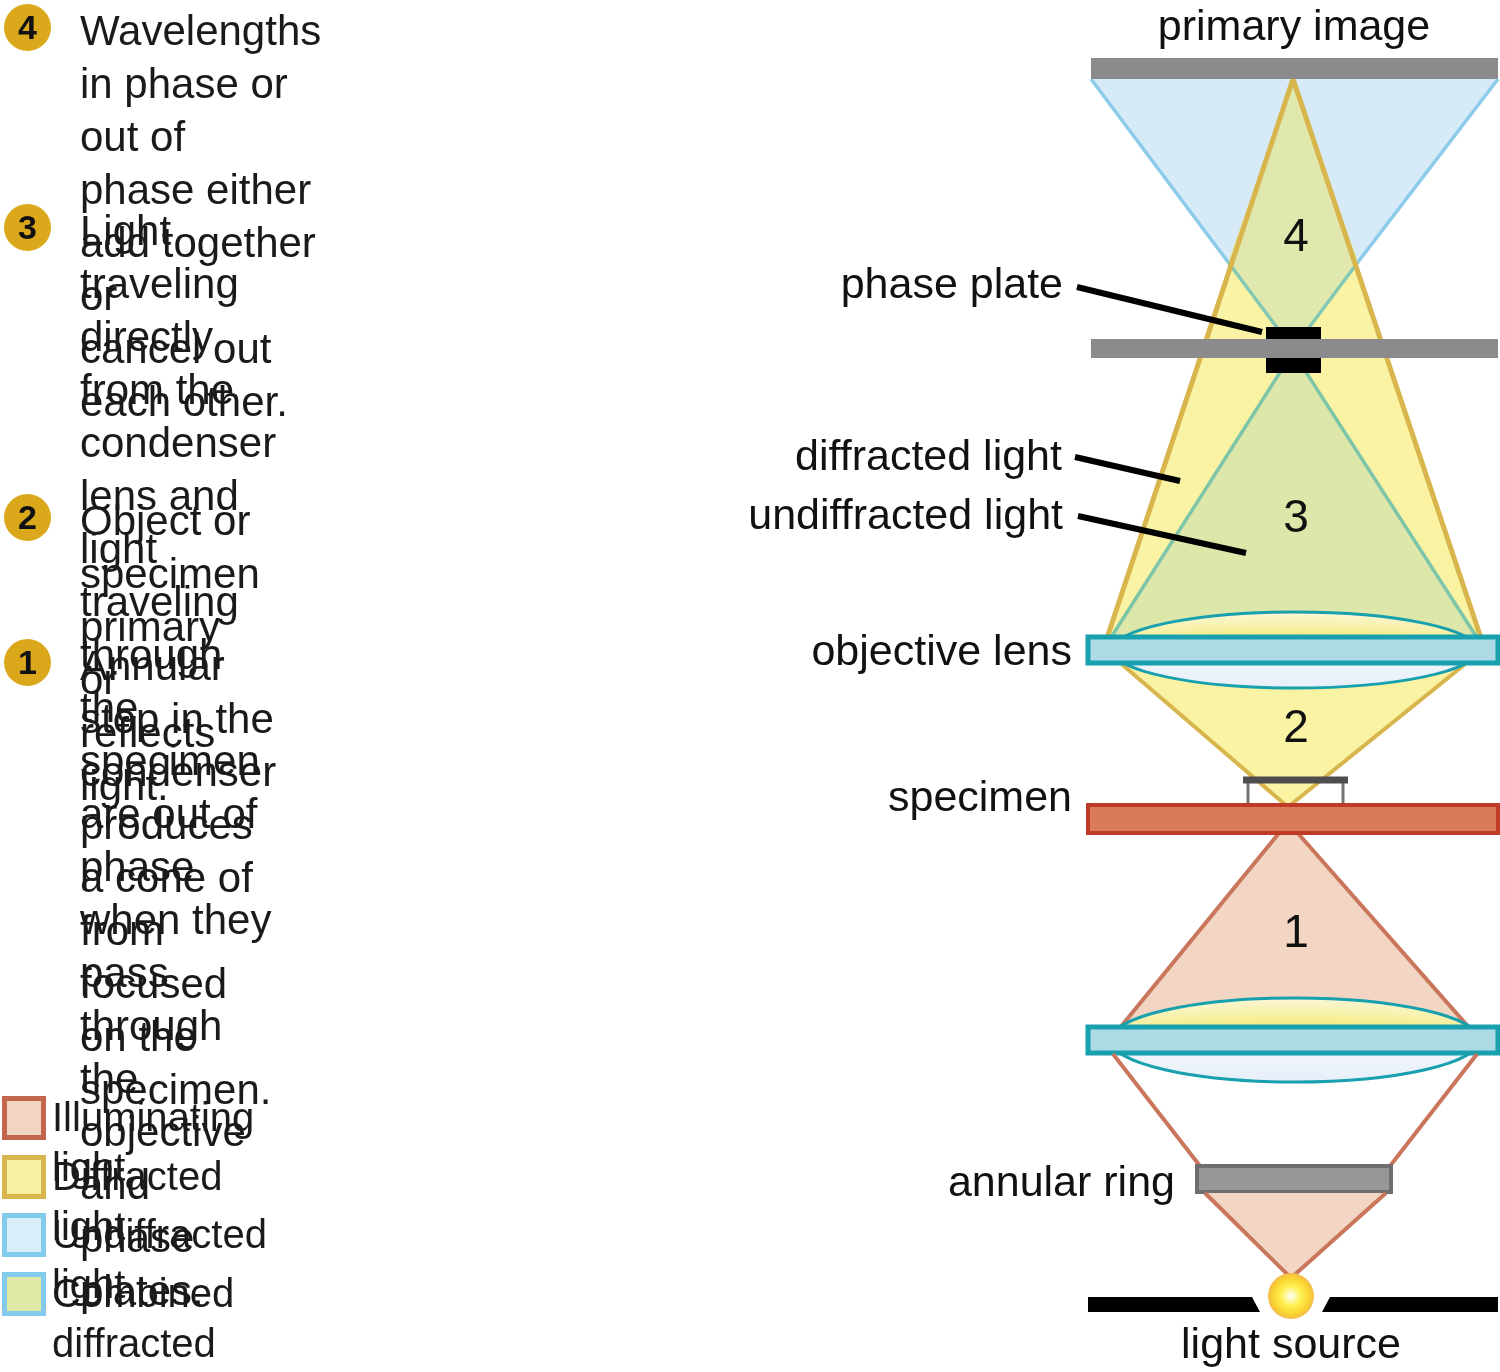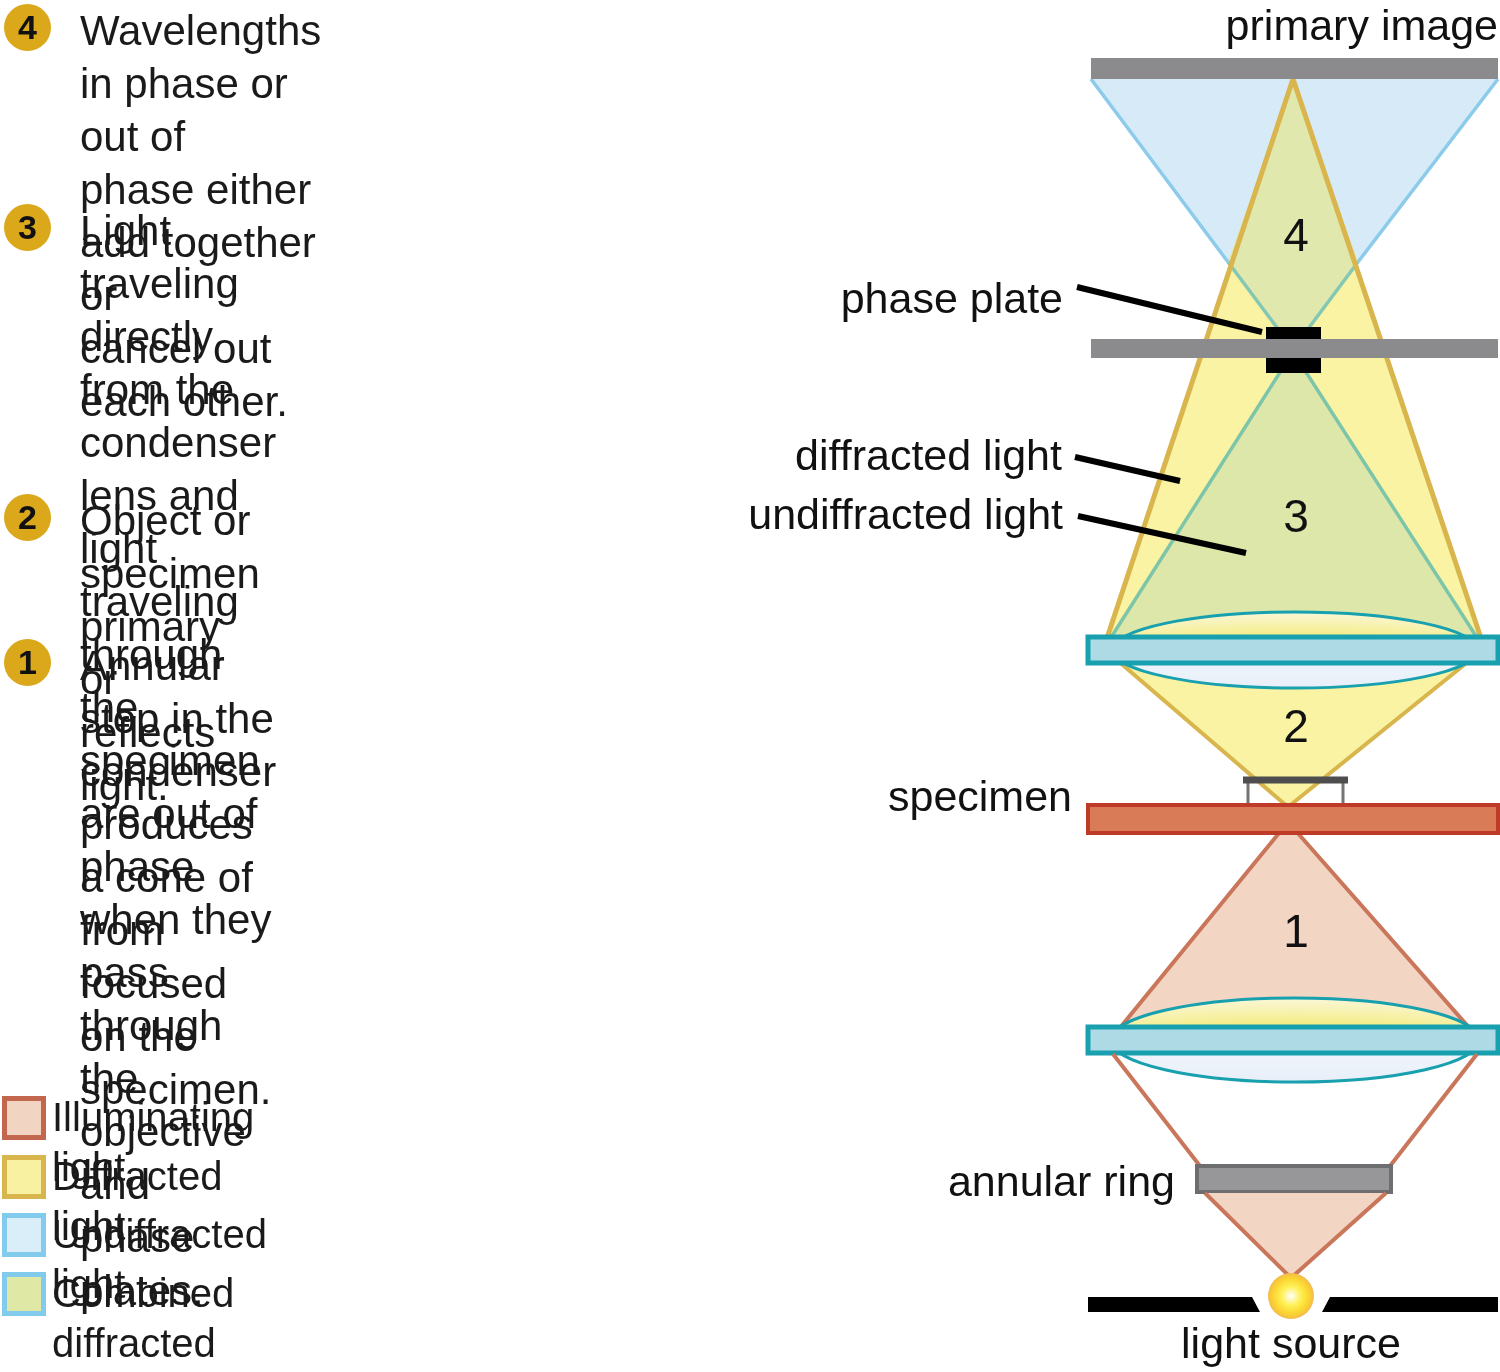--- a/index.html
+++ b/index.html
@@ -145,24 +145,25 @@
   <div class="legend-row" style="top:1209px;">
     <div class="swatch" style="background:#D9EEF8;border-color:#82CBEC;"></div>
     <div class="legend-label">Undiffracted light</div>
   </div>
   <div class="legend-row" style="top:1268px;">
     <div class="swatch" style="background:#E0E8A6;border-color:#82CBEC;"></div>
     <div class="legend-label">Combined diffracted and
 undiffracted light</div>
   </div>
 
-  <div class="dlabel" style="left:1090px;width:408px;text-align:right;top:2px;">primary image</div>
-  <div class="dlabel right" style="right:437px;top:260px;margin-top:15px;">phase plate</div>
+  <div class="dlabel" style="left:1090px;width:408px;text-align:center;top:2px;">primary image</div>
+  <div class="dlabel right" style="right:437px;top:260px;">phase plate</div>
   <div class="dlabel right" style="right:438px;top:432px;">diffracted light</div>
   <div class="dlabel right" style="right:437px;top:491px;">undiffracted light</div>
+  <div class="dlabel right" style="right:428px;top:627px;">objective lens</div>
   <div class="dlabel right" style="right:428px;top:773px;margin-left:20px;">specimen</div>
   <div class="dlabel right" style="right:325px;top:1158px;">annular ring</div>
   <div class="dlabel" style="left:1091px;width:400px;text-align:center;top:1320px;">light source</div>
 
   <div class="dnum" style="left:1251px;top:208px;">4</div>
   <div class="dnum" style="left:1251px;top:489px;">3</div>
   <div class="dnum" style="left:1251px;top:699px;">2</div>
   <div class="dnum" style="left:1251px;top:904px;">1</div>
 
 </div>

